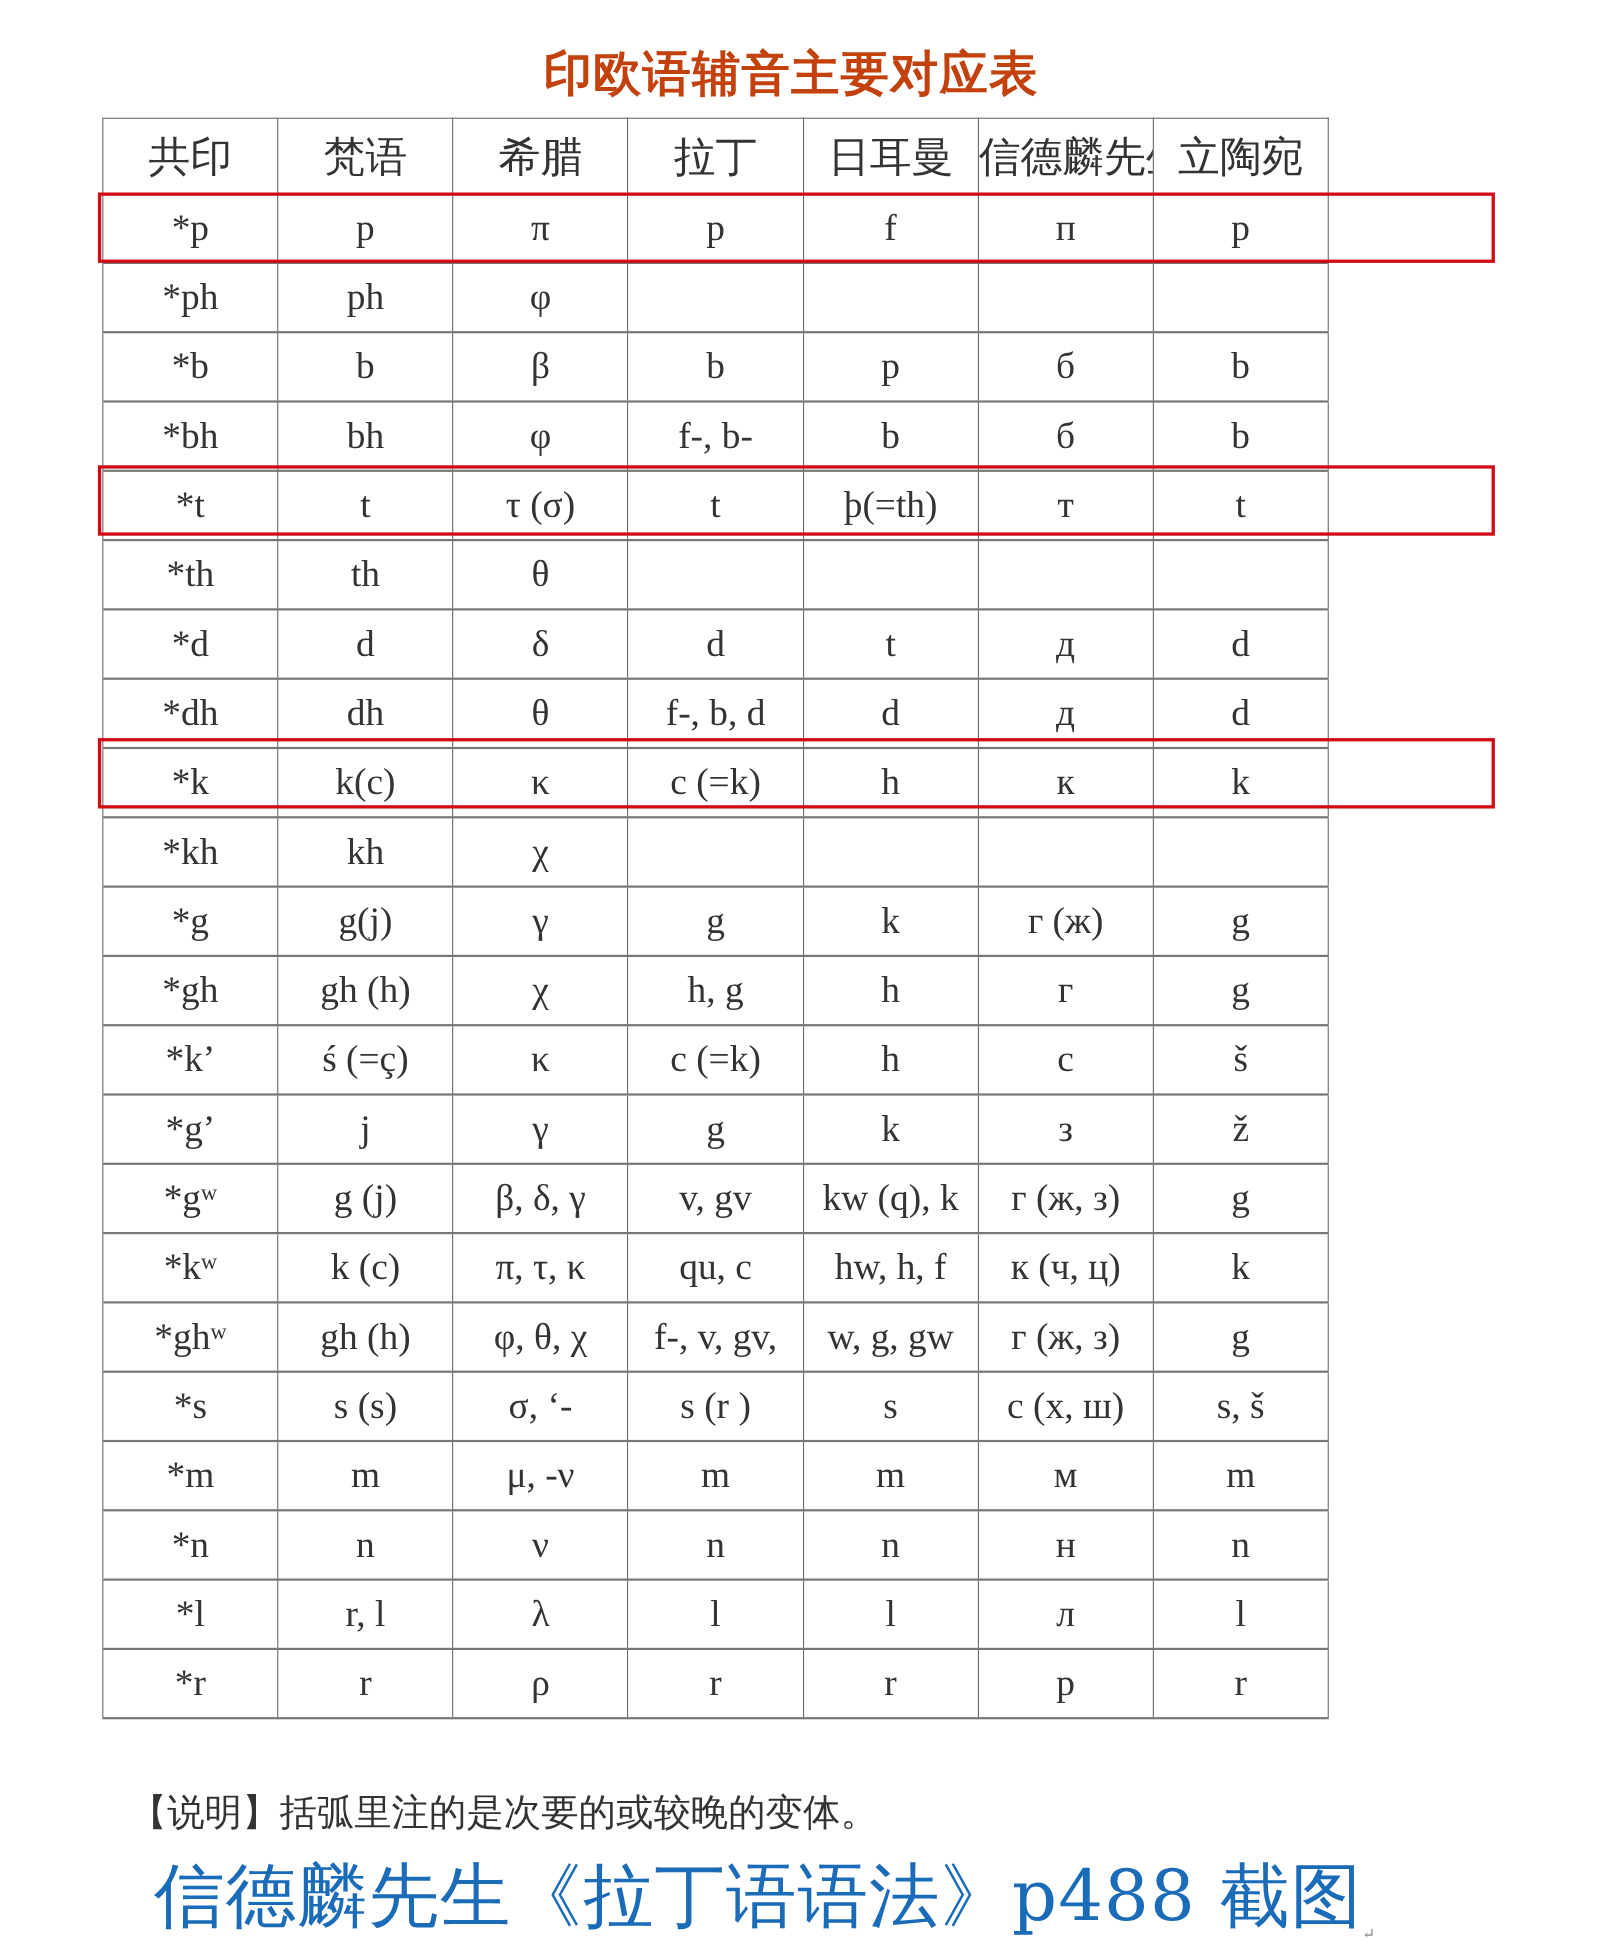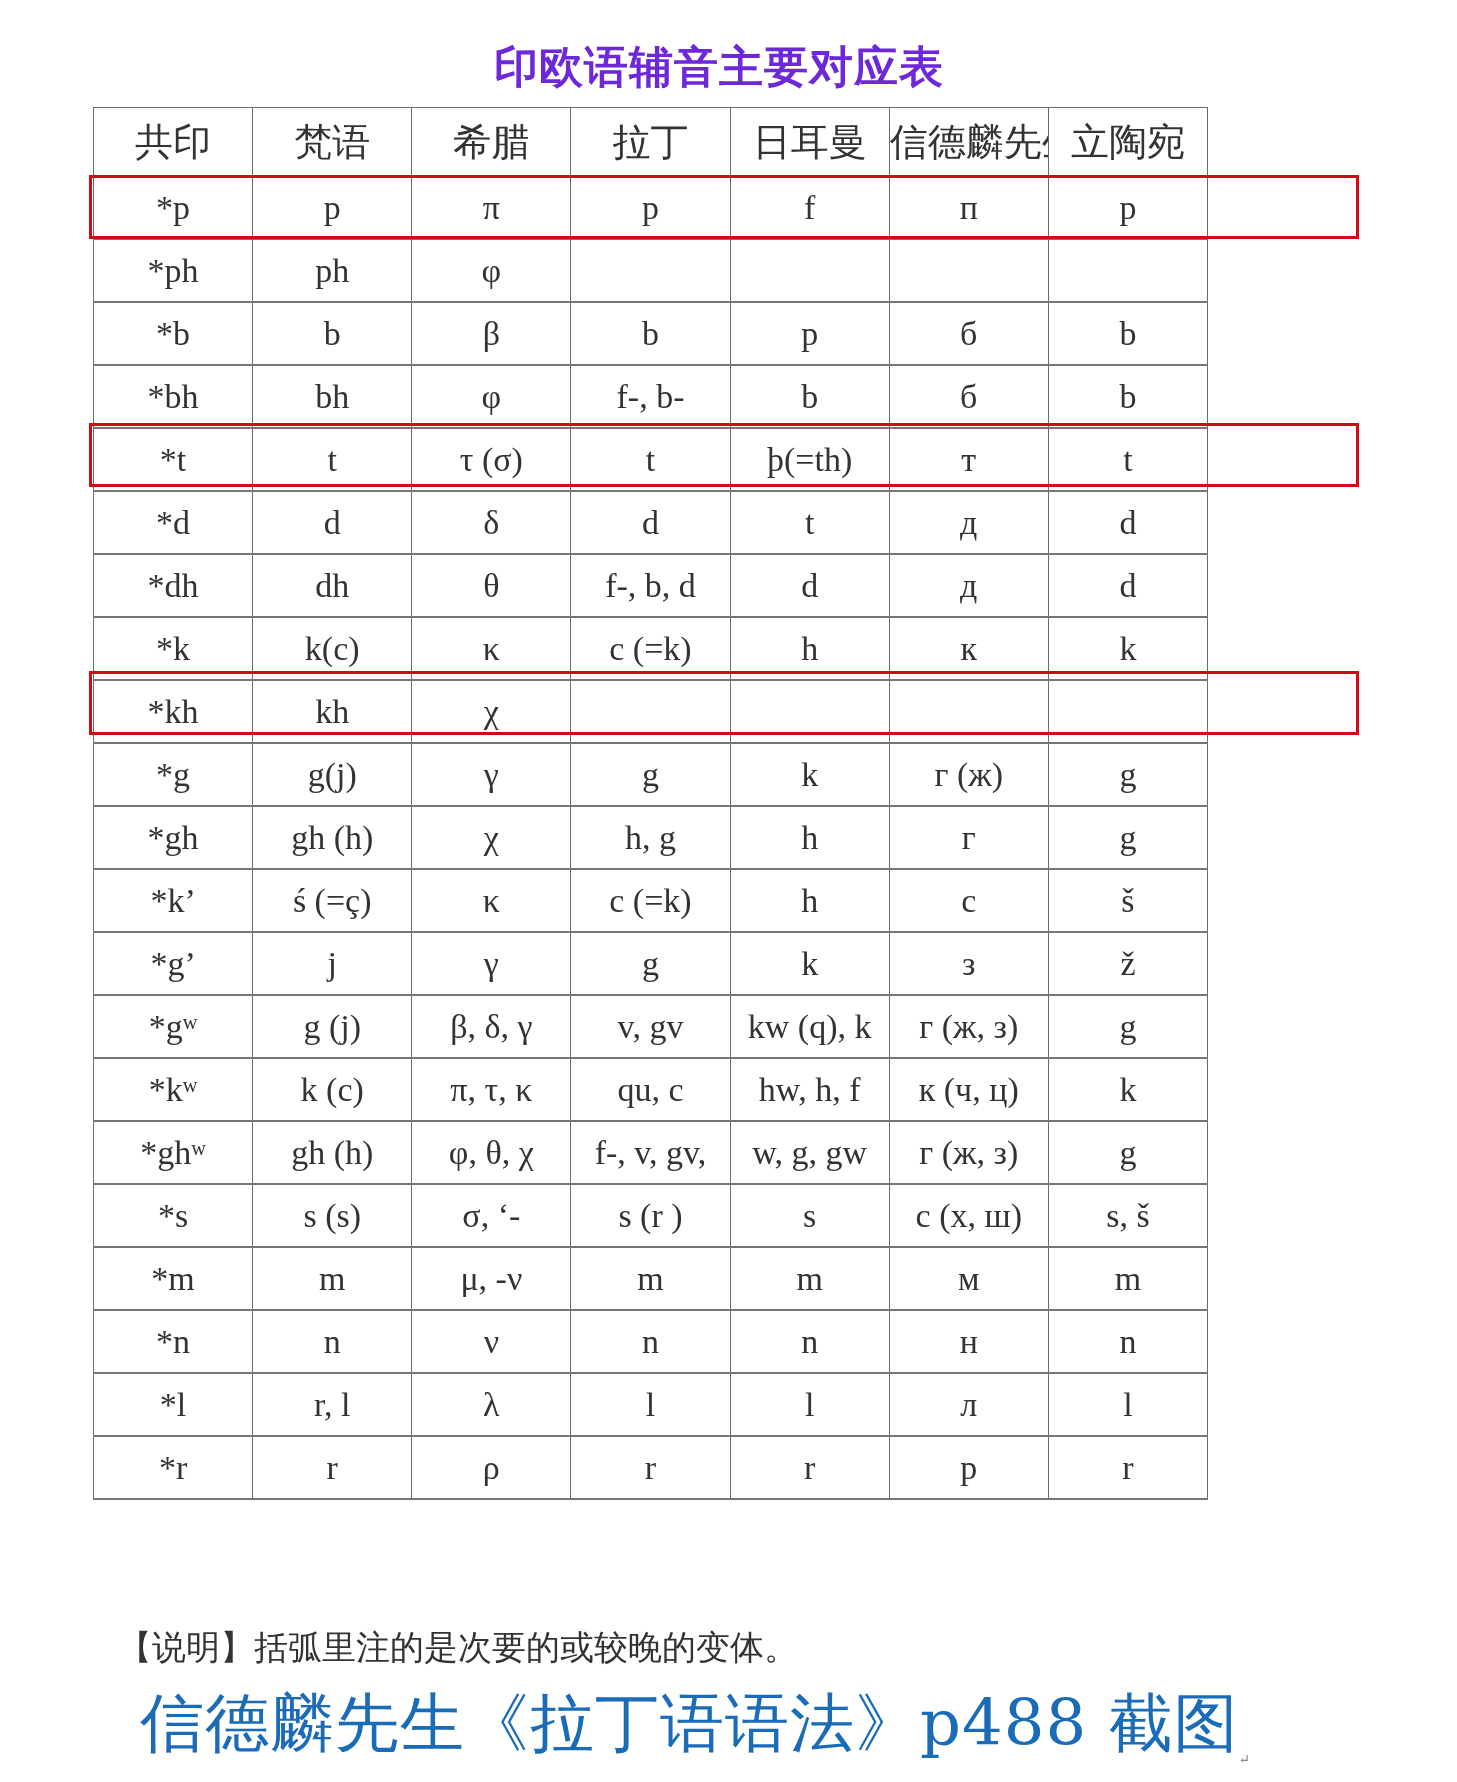--- a/index.html
+++ b/index.html
@@ -1,21 +1,21 @@
 <!DOCTYPE html>
 <html><head>
 <meta charset="utf-8">
 <style>
   html, body { margin: 0; padding: 0; background: #ffffff; }
   body { width: 1457px; height: 1782px; position: relative; overflow: hidden; }
   .title {
     position: absolute; left: 0; width: 1438px; top: 38px;
     text-align: center;
     font-family: "DejaVu Serif", "Liberation Serif", serif;
-    font-weight: bold; font-size: 44px; color: #6d28d9; letter-spacing: 1px;
+    font-weight: bold; font-size: 44px; color: #c2410c; letter-spacing: 1px;
   }
   .table-wrap { position: absolute; left: 93px; top: 107px; width: 1262px; }
   table.corr {
     border-collapse: collapse; width: 1115px; table-layout: fixed;
     font-family: "Liberation Serif", "DejaVu Serif", serif; color: #333; padding-left: 24px;
   }
   table.corr th, table.corr td {
     border: 1.5px solid #6b6b6b; text-align: center; vertical-align: middle;
     padding: 0; overflow: hidden; white-space: nowrap;
   }
@@ -99,20 +99,29 @@
         <tr>
           <td>*t</td>
           <td>t</td>
           <td>τ (σ)</td>
           <td>t</td>
           <td>þ(=th)</td>
           <td>т</td>
           <td>t</td>
         </tr>
         <tr>
+          <td>*th</td>
+          <td>th</td>
+          <td>θ</td>
+          <td></td>
+          <td></td>
+          <td></td>
+          <td></td>
+        </tr>
+        <tr>
           <td>*d</td>
           <td>d</td>
           <td>δ</td>
           <td>d</td>
           <td>t</td>
           <td>д</td>
           <td>d</td>
         </tr>
         <tr>
           <td>*dh</td>

